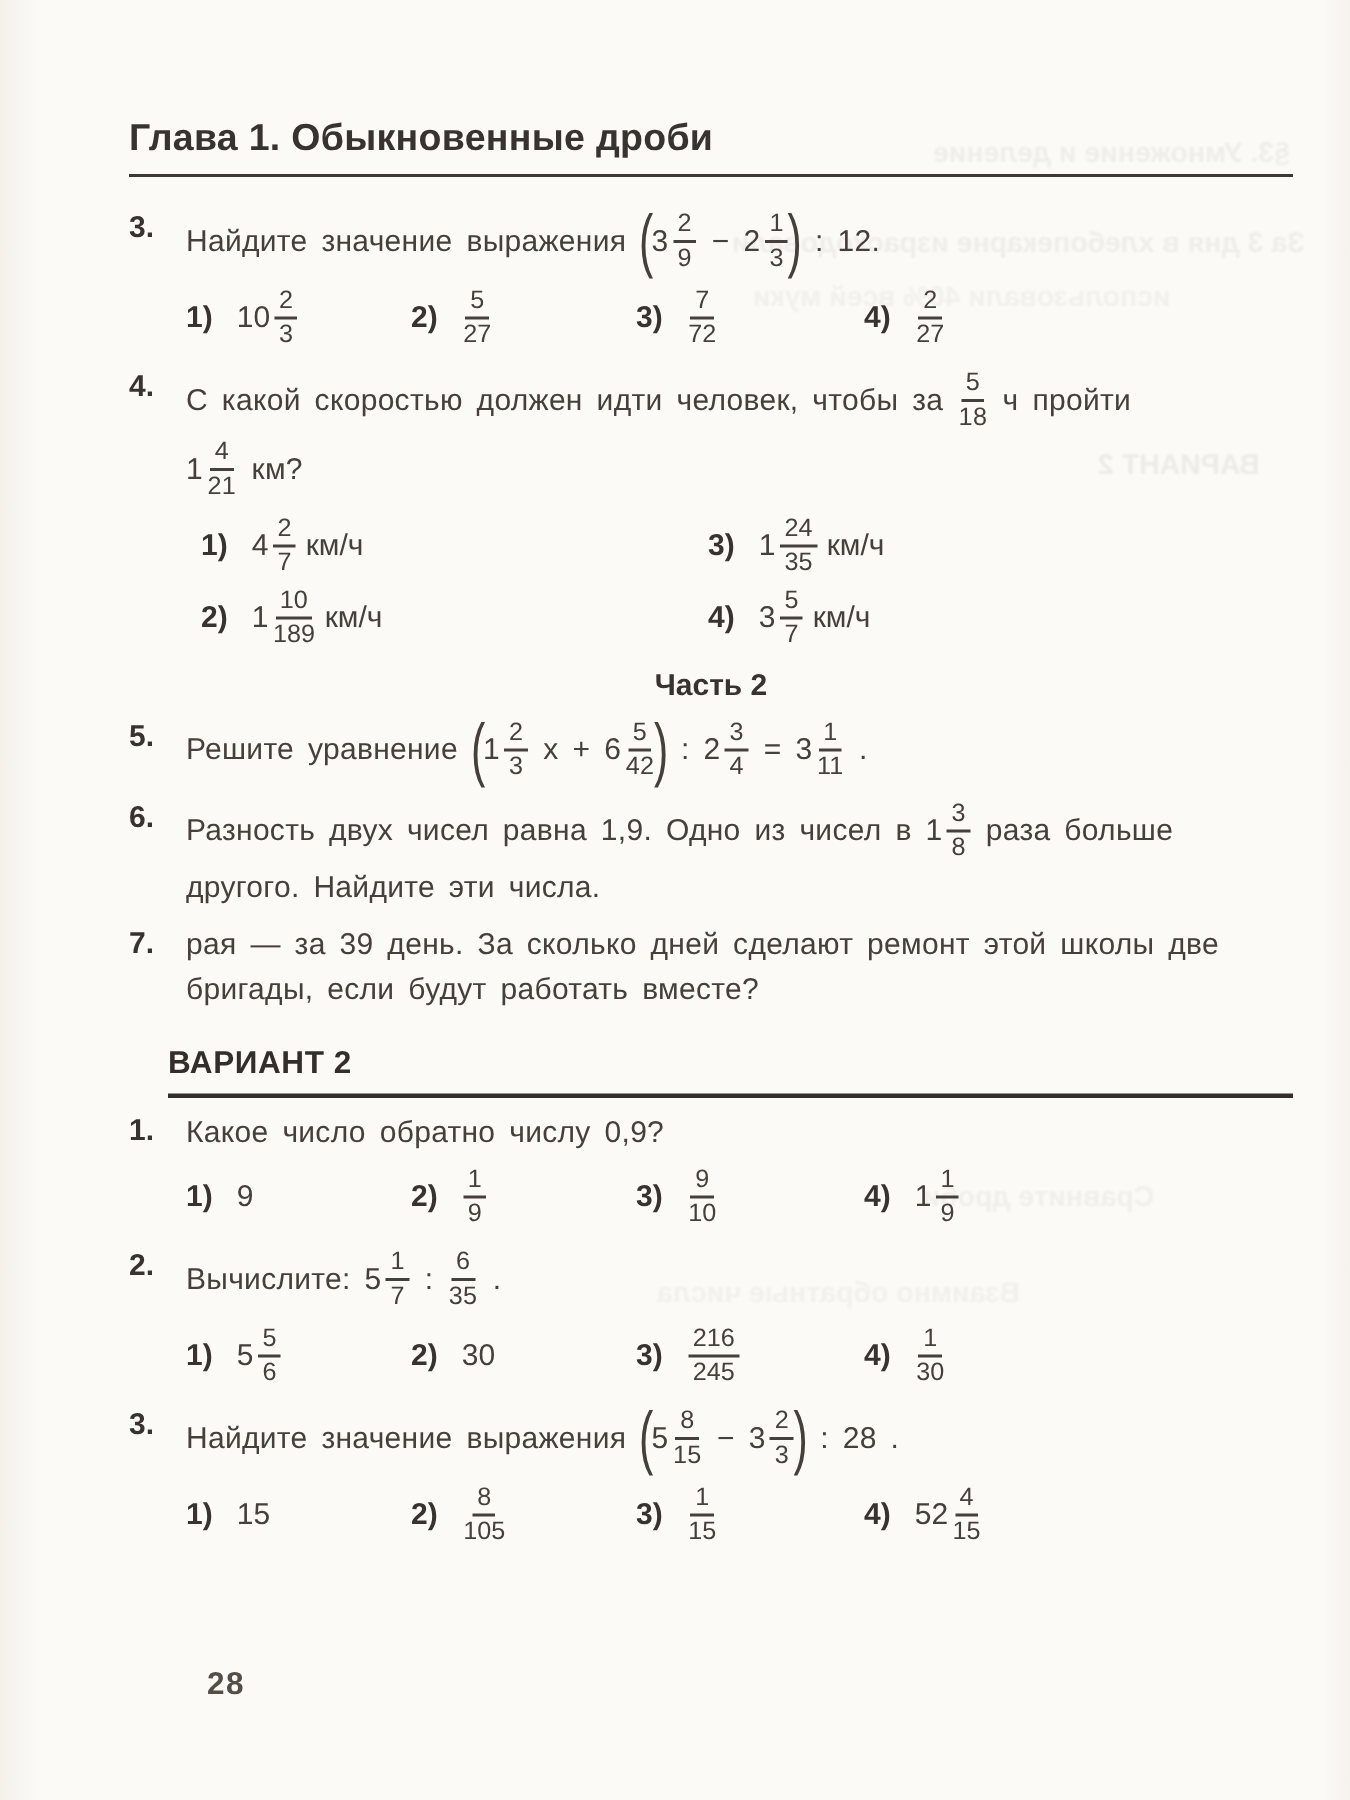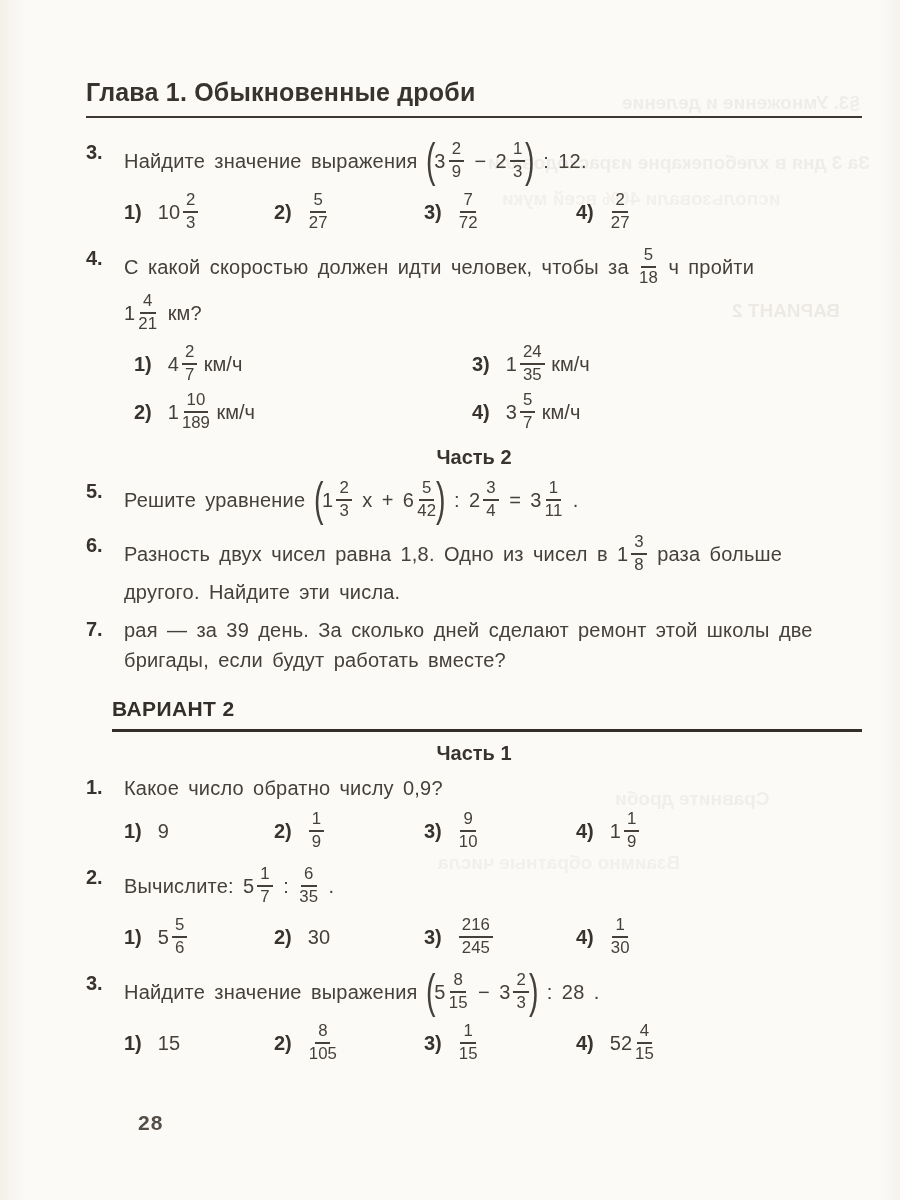--- a/index.html
+++ b/index.html
@@ -309,21 +309,21 @@
               </span>
             </span>
             <span class="mt"> .</span>
           </div>
         </div>
       </div>
       <div class="sec-problem">
         <span class="pnum">6.</span>
         <div class="pbody">
           <div class="pline">
-            <span class="mt">Разность двух чисел равна 1,8. Одно из чисел в </span>
+            <span class="mt">Разность двух чисел равна 1,9. Одно из чисел в </span>
             <span class="mixed">
               <span class="whole">1</span>
               <span class="frac">
                 <span class="num">3</span>
                 <span class="den">8</span>
               </span>
             </span>
             <span class="mt"> раза больше</span>
           </div>
           <div class="pline text-only">
@@ -336,21 +336,20 @@
         <div class="pbody">
           <div class="pline text-only">
             <span class="mt">рая — за 39 день. За сколько дней сделают ремонт этой школы две</span>
           </div>
           <div class="pline text-only">
             <span class="mt">бригады, если будут работать вместе?</span>
           </div>
         </div>
       </div>
       <div class="sec-variant"><span class="variant-title">ВАРИАНТ 2</span></div>
-      <div class="sec-part"><span class="part-title">Часть 1</span></div>
       <div class="sec-problem">
         <span class="pnum">1.</span>
         <div class="pbody">
           <div class="pline text-only">
             <span class="mt">Какое число обратно числу 0,9?</span>
           </div>
           <div class="opts row">
             <div class="opt">
               <span class="optlabel">1)</span>
               <span class="optval">

